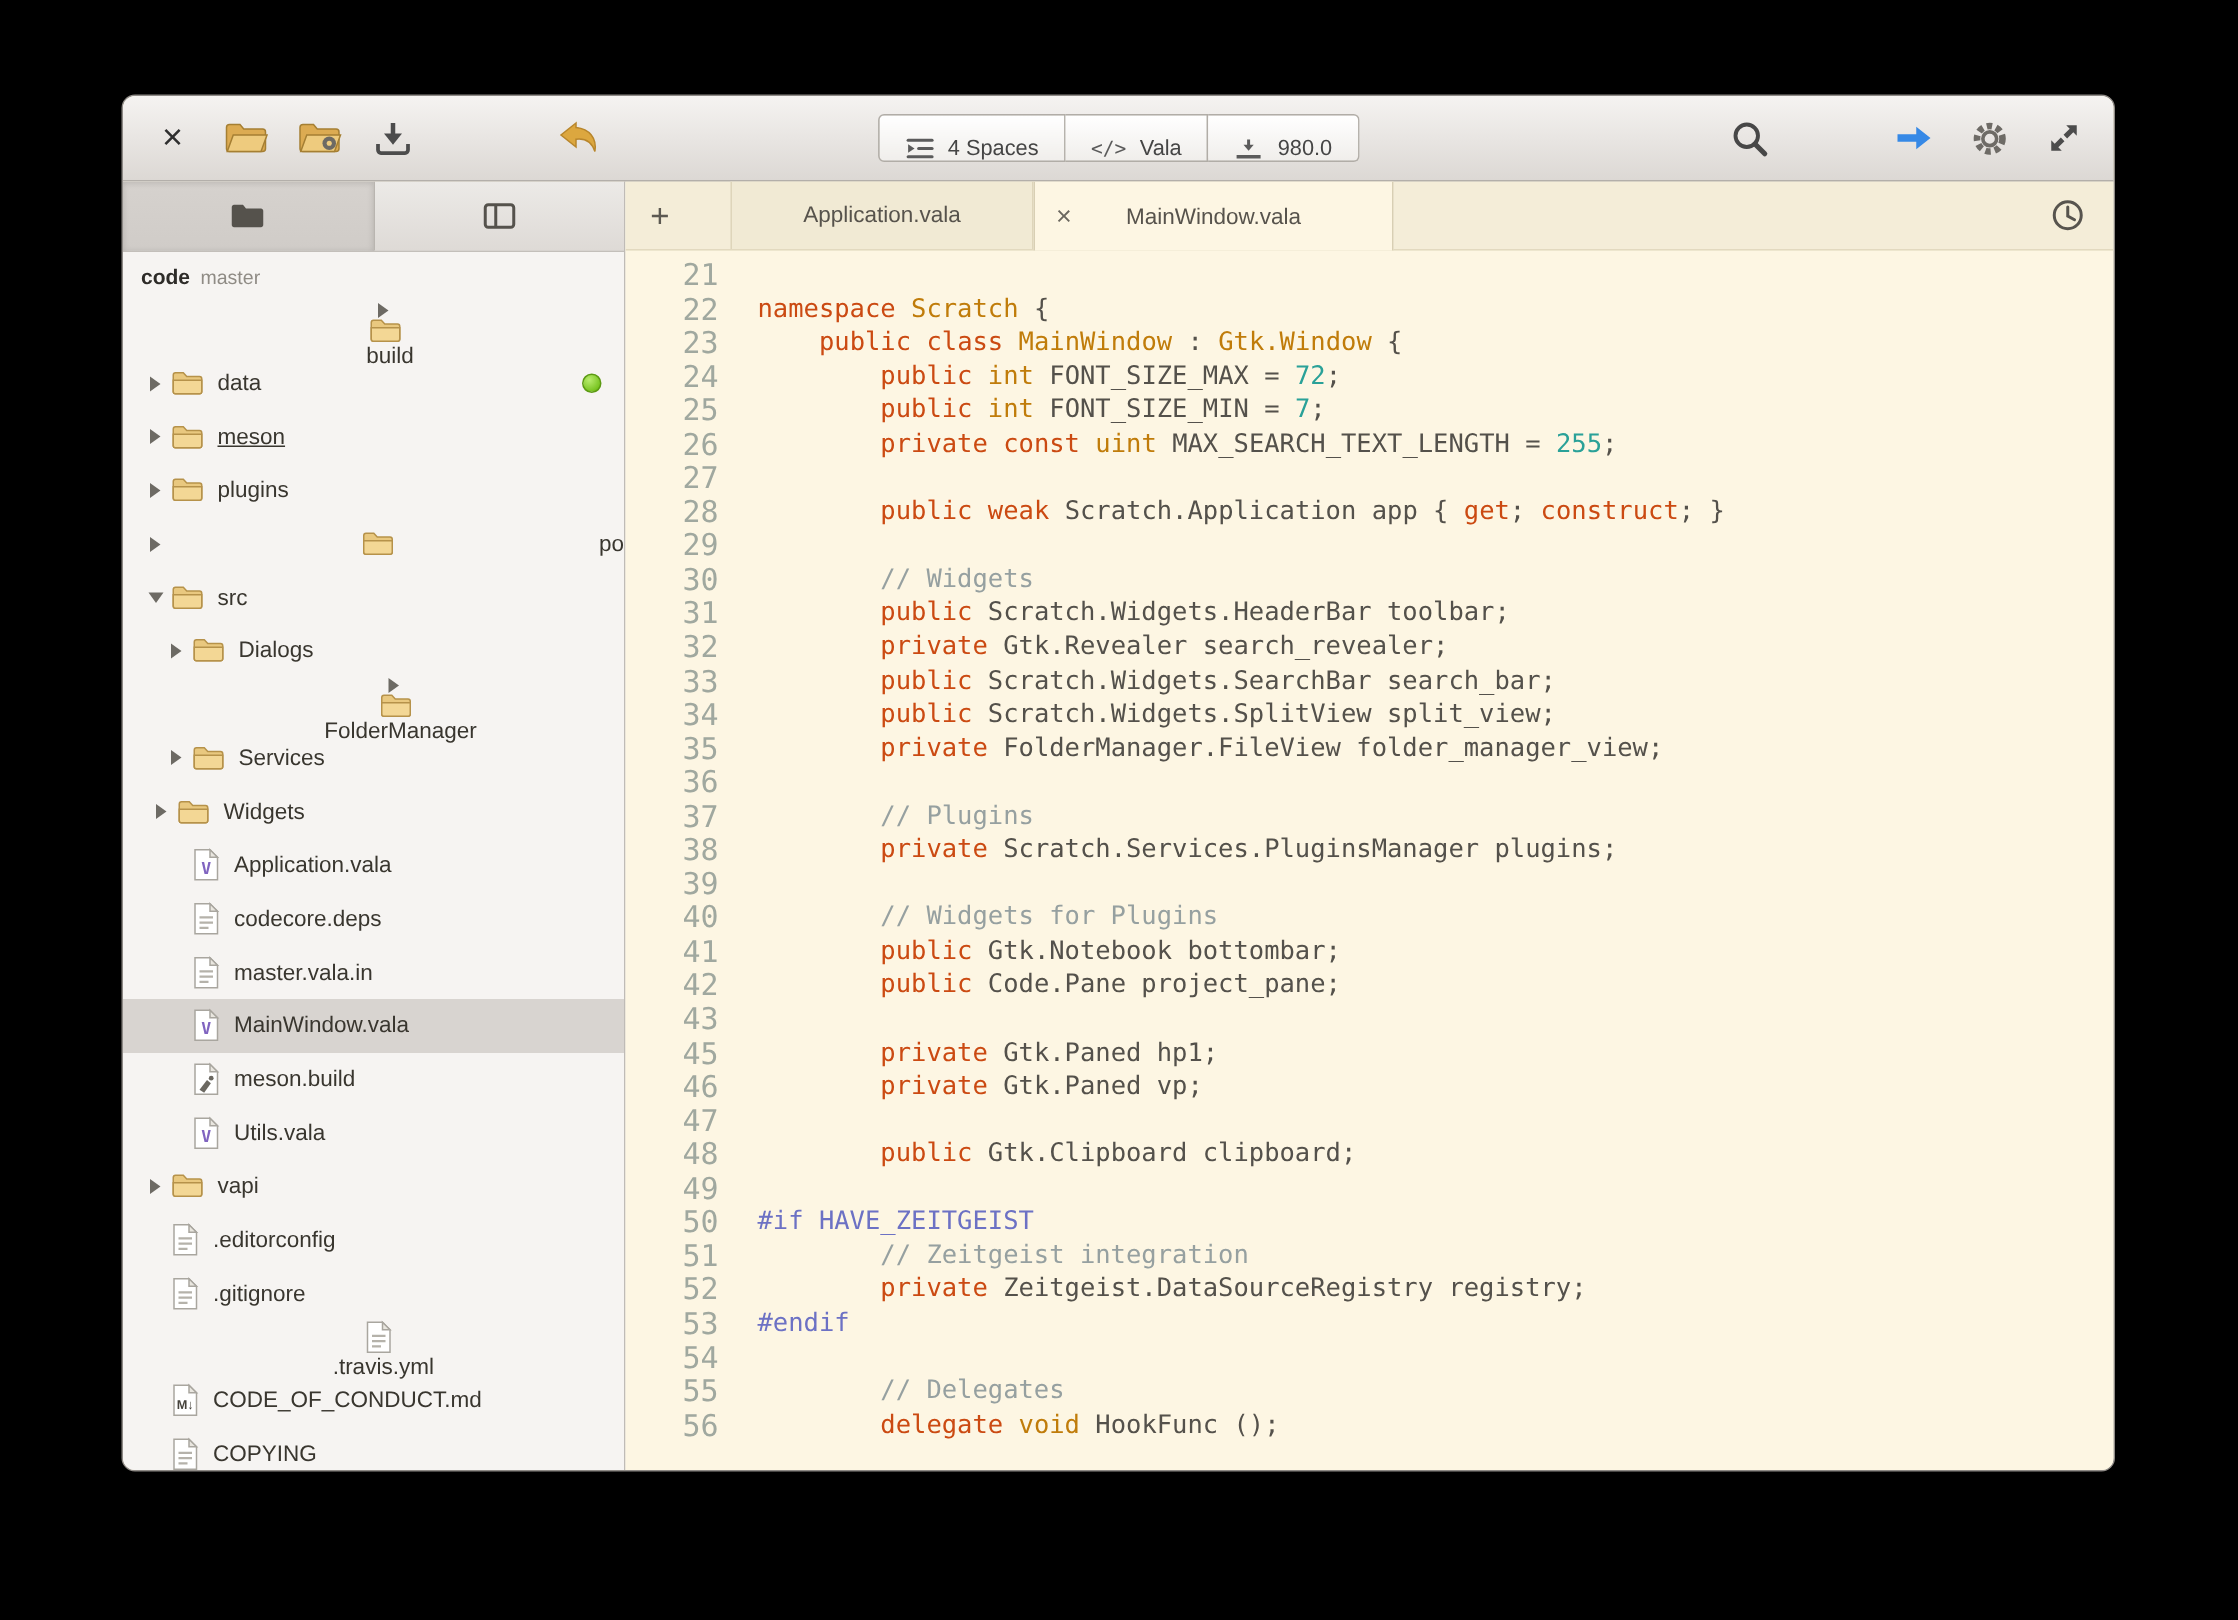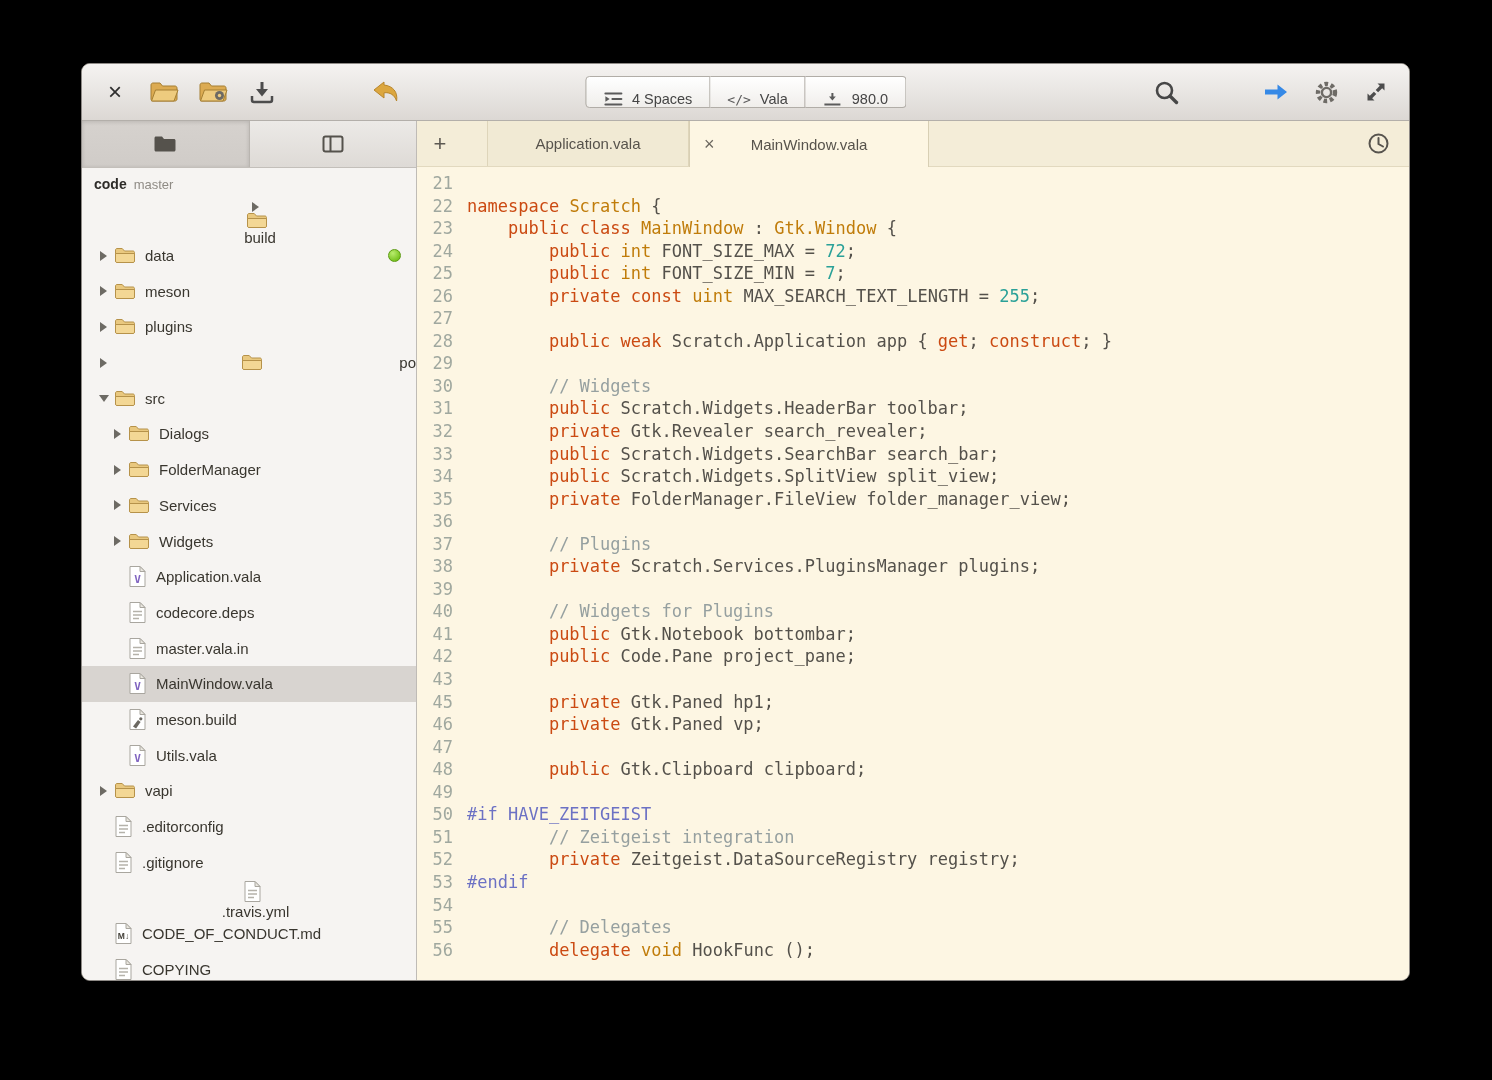--- a/index.html
+++ b/index.html
@@ -62,21 +62,21 @@
   .tabs{display:flex;margin-left:24px;}
   .tab{width:202px;display:flex;align-items:center;justify-content:center;font-size:15px;
     color:#57534c;position:relative;background:#f1ead4;border-left:1px solid #ded5ba;
     border-right:1px solid #ded5ba;cursor:pointer;box-sizing:border-box;}
   .tab.active{background:#fdf6e3;width:240px;margin-bottom:-1px;border-color:#d8cfb4;}
   .tab-close{position:absolute;left:14px;font-size:18px;color:#6b675f;line-height:1;}
   .history-btn{margin-left:auto;margin-right:14px;align-self:center;}
   
   .editor{flex:1;padding-top:5px;font-family:"DejaVu Sans Mono",monospace;font-size:17px;overflow:hidden;}
   .line{display:flex;height:22.55px;line-height:22.55px;white-space:pre;}
-  .ln{width:36px;flex:none;text-align:right;padding-right:9px;color:#a0a89f;font-size:17px;}
+  .ln{width:36px;flex:none;padding-right:9px;color:#a0a89f;font-size:20px;margin-left:38px;}
   .code{padding-left:5px;}
   .tok-d{color:#54514b;}
   .tok-k{color:#cb4a12;}
   .tok-t{color:#c07c0a;}
   .tok-n{color:#2aa198;}
   .tok-c{color:#96a0a0;}
   .tok-p{color:#6c71c4;}
 </style>
 </head>
 <body>
@@ -228,21 +228,21 @@
             </span>
             <span class="tree-icon ico">
               <svg width="22" height="17" viewBox="0 0 22 17">
                 <path d="M1.5 3c0-.8.7-1.5 1.5-1.5h5.2L10.5 4H19c.8 0 1.5.7 1.5 1.5V14c0 .8-.7 1.5-1.5 1.5H3c-.8 0-1.5-.7-1.5-1.5V3z" fill="#e9c87f" stroke="#b6924a"></path>
                 <path d="M1.5 6.5h19V14c0 .8-.7 1.5-1.5 1.5H3c-.8 0-1.5-.7-1.5-1.5V6.5z" fill="#f3d795" stroke="#b6924a"></path>
               </svg>
             </span>
             <span class="tree-label">data</span>
             <span class="badge-dot"></span>
           </div>
-          <div class="tree-row" style="padding-left: 13px;">
+          <div class="tree-row" style="padding-left: 13px; text-decoration: underline;">
             <span class="twisty">
               <span class="tri"></span>
             </span>
             <span class="tree-icon ico">
               <svg width="22" height="17" viewBox="0 0 22 17">
                 <path d="M1.5 3c0-.8.7-1.5 1.5-1.5h5.2L10.5 4H19c.8 0 1.5.7 1.5 1.5V14c0 .8-.7 1.5-1.5 1.5H3c-.8 0-1.5-.7-1.5-1.5V3z" fill="#e9c87f" stroke="#b6924a"></path>
                 <path d="M1.5 6.5h19V14c0 .8-.7 1.5-1.5 1.5H3c-.8 0-1.5-.7-1.5-1.5V6.5z" fill="#f3d795" stroke="#b6924a"></path>
               </svg>
             </span>
             <span class="tree-label">meson</span>
@@ -288,21 +288,21 @@
               <span class="tri"></span>
             </span>
             <span class="tree-icon ico">
               <svg width="22" height="17" viewBox="0 0 22 17">
                 <path d="M1.5 3c0-.8.7-1.5 1.5-1.5h5.2L10.5 4H19c.8 0 1.5.7 1.5 1.5V14c0 .8-.7 1.5-1.5 1.5H3c-.8 0-1.5-.7-1.5-1.5V3z" fill="#e9c87f" stroke="#b6924a"></path>
                 <path d="M1.5 6.5h19V14c0 .8-.7 1.5-1.5 1.5H3c-.8 0-1.5-.7-1.5-1.5V6.5z" fill="#f3d795" stroke="#b6924a"></path>
               </svg>
             </span>
             <span class="tree-label">Dialogs</span>
           </div>
-          <div class="tree-row" style="padding-left: 27px;">
+          <div class="tree-row" style="padding-left: 27px; flex-direction: column;">
             <span class="twisty">
               <span class="tri"></span>
             </span>
             <span class="tree-icon ico">
               <svg width="22" height="17" viewBox="0 0 22 17">
                 <path d="M1.5 3c0-.8.7-1.5 1.5-1.5h5.2L10.5 4H19c.8 0 1.5.7 1.5 1.5V14c0 .8-.7 1.5-1.5 1.5H3c-.8 0-1.5-.7-1.5-1.5V3z" fill="#e9c87f" stroke="#b6924a"></path>
                 <path d="M1.5 6.5h19V14c0 .8-.7 1.5-1.5 1.5H3c-.8 0-1.5-.7-1.5-1.5V6.5z" fill="#f3d795" stroke="#b6924a"></path>
               </svg>
             </span>
             <span class="tree-label">FolderManager</span>
@@ -312,21 +312,21 @@
               <span class="tri"></span>
             </span>
             <span class="tree-icon ico">
               <svg width="22" height="17" viewBox="0 0 22 17">
                 <path d="M1.5 3c0-.8.7-1.5 1.5-1.5h5.2L10.5 4H19c.8 0 1.5.7 1.5 1.5V14c0 .8-.7 1.5-1.5 1.5H3c-.8 0-1.5-.7-1.5-1.5V3z" fill="#e9c87f" stroke="#b6924a"></path>
                 <path d="M1.5 6.5h19V14c0 .8-.7 1.5-1.5 1.5H3c-.8 0-1.5-.7-1.5-1.5V6.5z" fill="#f3d795" stroke="#b6924a"></path>
               </svg>
             </span>
             <span class="tree-label">Services</span>
           </div>
-          <div class="tree-row" style="padding-left: 27px;">
+          <div class="tree-row" style="padding-left: 17px;">
             <span class="twisty">
               <span class="tri"></span>
             </span>
             <span class="tree-icon ico">
               <svg width="22" height="17" viewBox="0 0 22 17">
                 <path d="M1.5 3c0-.8.7-1.5 1.5-1.5h5.2L10.5 4H19c.8 0 1.5.7 1.5 1.5V14c0 .8-.7 1.5-1.5 1.5H3c-.8 0-1.5-.7-1.5-1.5V3z" fill="#e9c87f" stroke="#b6924a"></path>
                 <path d="M1.5 6.5h19V14c0 .8-.7 1.5-1.5 1.5H3c-.8 0-1.5-.7-1.5-1.5V6.5z" fill="#f3d795" stroke="#b6924a"></path>
               </svg>
             </span>
             <span class="tree-label">Widgets</span>

